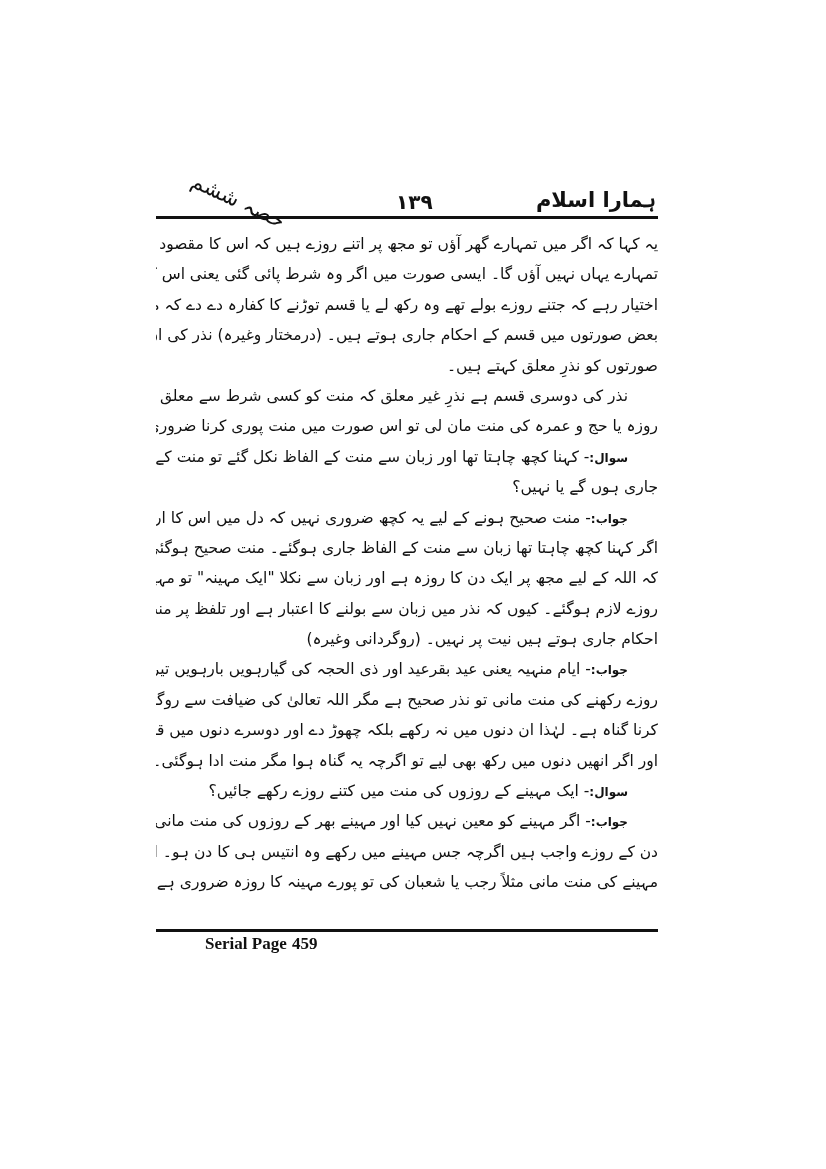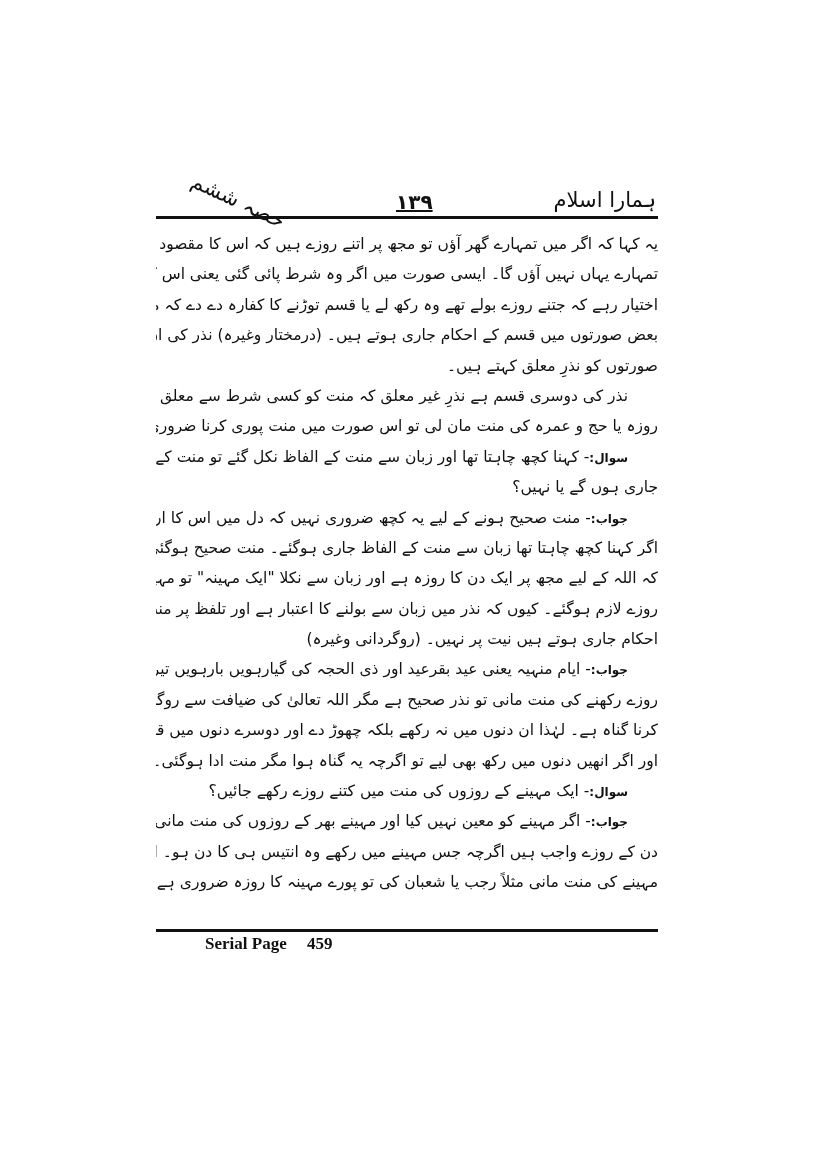--- a/index.html
+++ b/index.html
@@ -21,30 +21,30 @@
     height: 56px;
   }
   .title-right {
     position: absolute;
     right: 2px;
     bottom: 4px;
     font-size: 21px;
     direction: rtl;
     letter-spacing: 1px;
     white-space: nowrap;
+    font-weight: bold;
   }
   .page-num {
     position: absolute;
     left: 50%;
     bottom: 2px;
     transform: translateX(-30%);
     font-weight: bold;
     font-size: 20px;
     direction: rtl;
-    text-decoration: underline;
   }
   .title-left {
     position: absolute;
     left: 26px;
     bottom: 0px;
     font-size: 21px;
     direction: rtl;
     white-space: nowrap;
     transform: rotate(25deg);
     transform-origin: 60% 100%;
@@ -89,21 +89,21 @@
   }
   .serial {
     position: absolute;
     top: 934px;
     left: 205px;
     font-family: "Liberation Serif", serif;
     font-weight: bold;
     font-size: 17px;
     color: #111111;
   }
-  .serial .num { margin-left: 16px; }
+  .serial .num { margin-left: 1px; }
 </style>
 </head>
 <body>
 
 <div class="page">
 
   <div class="header">
     <span class="title-left">حصہ ششم</span>
     <span class="page-num">۱۳۹</span>
     <span class="title-right">ہمارا اسلام</span>

